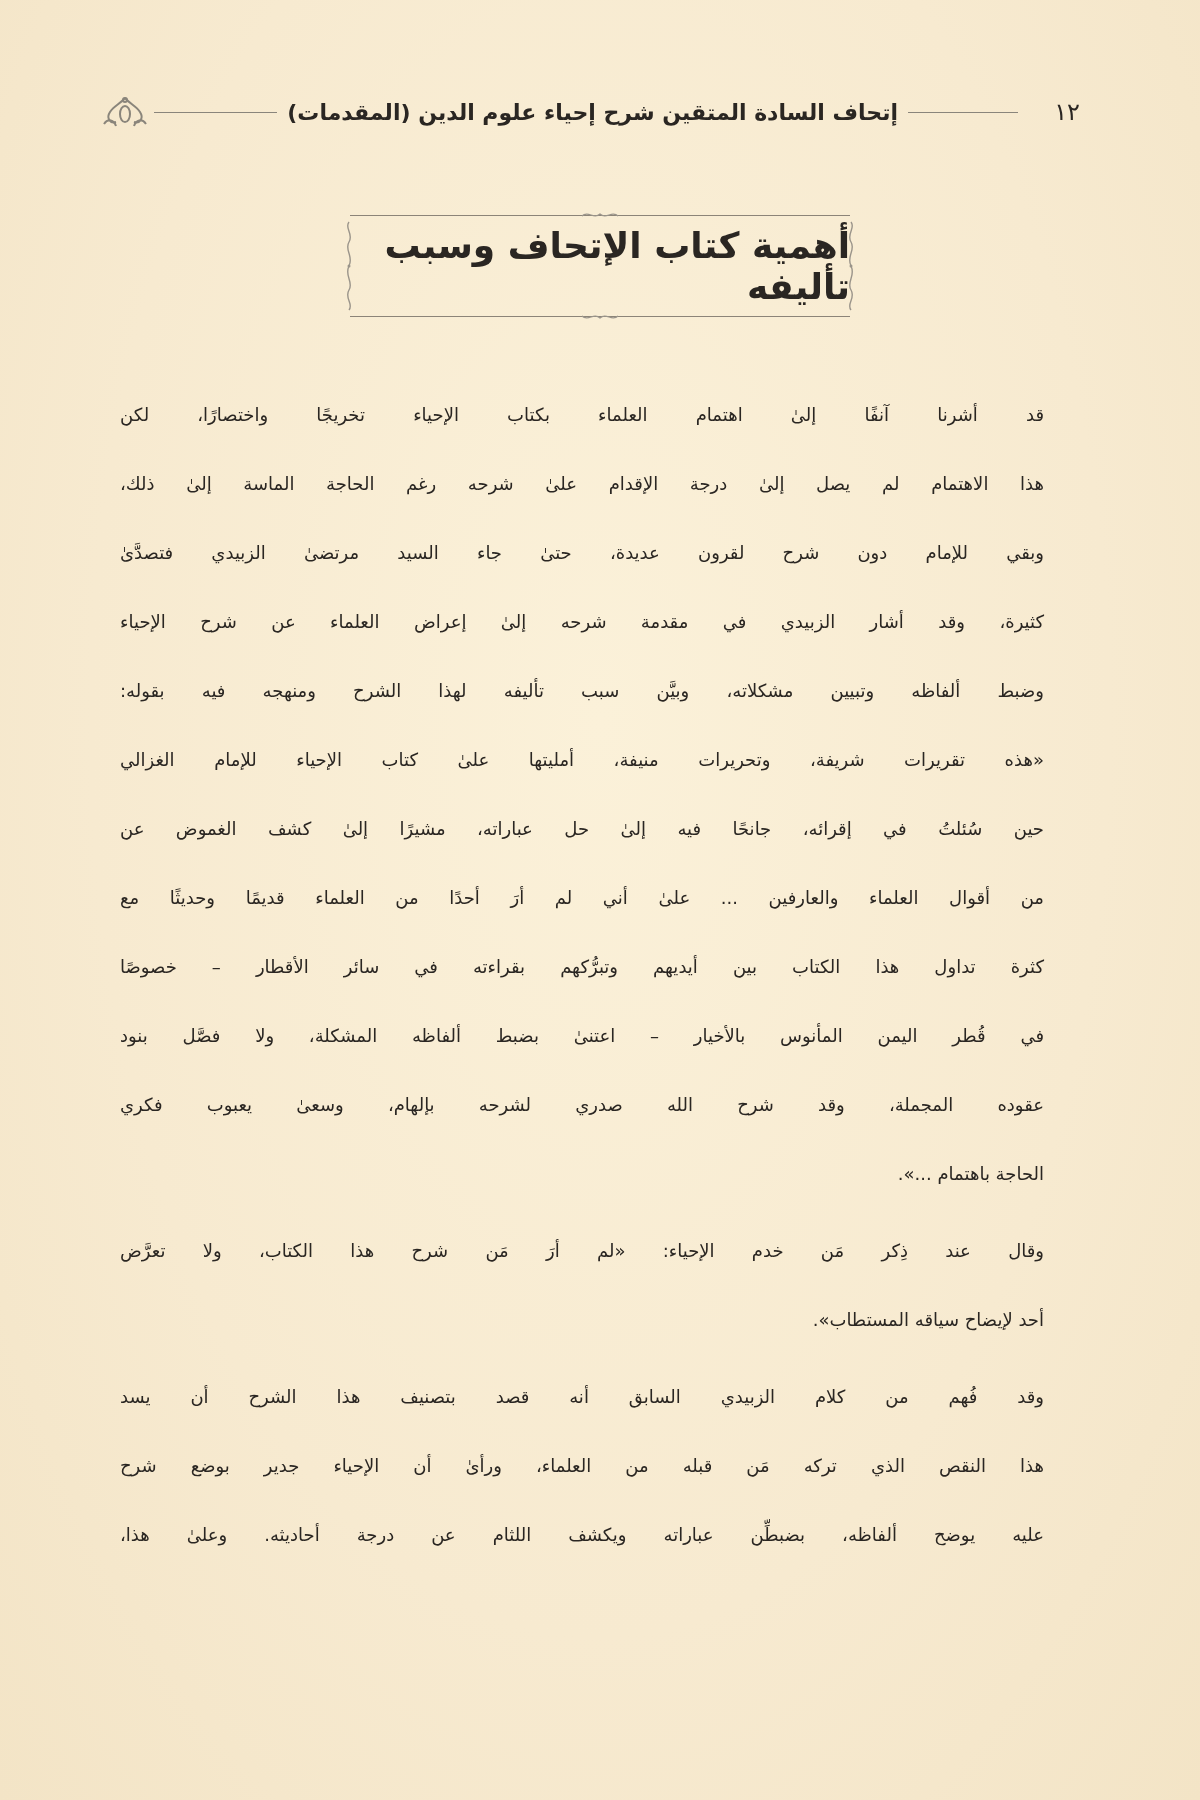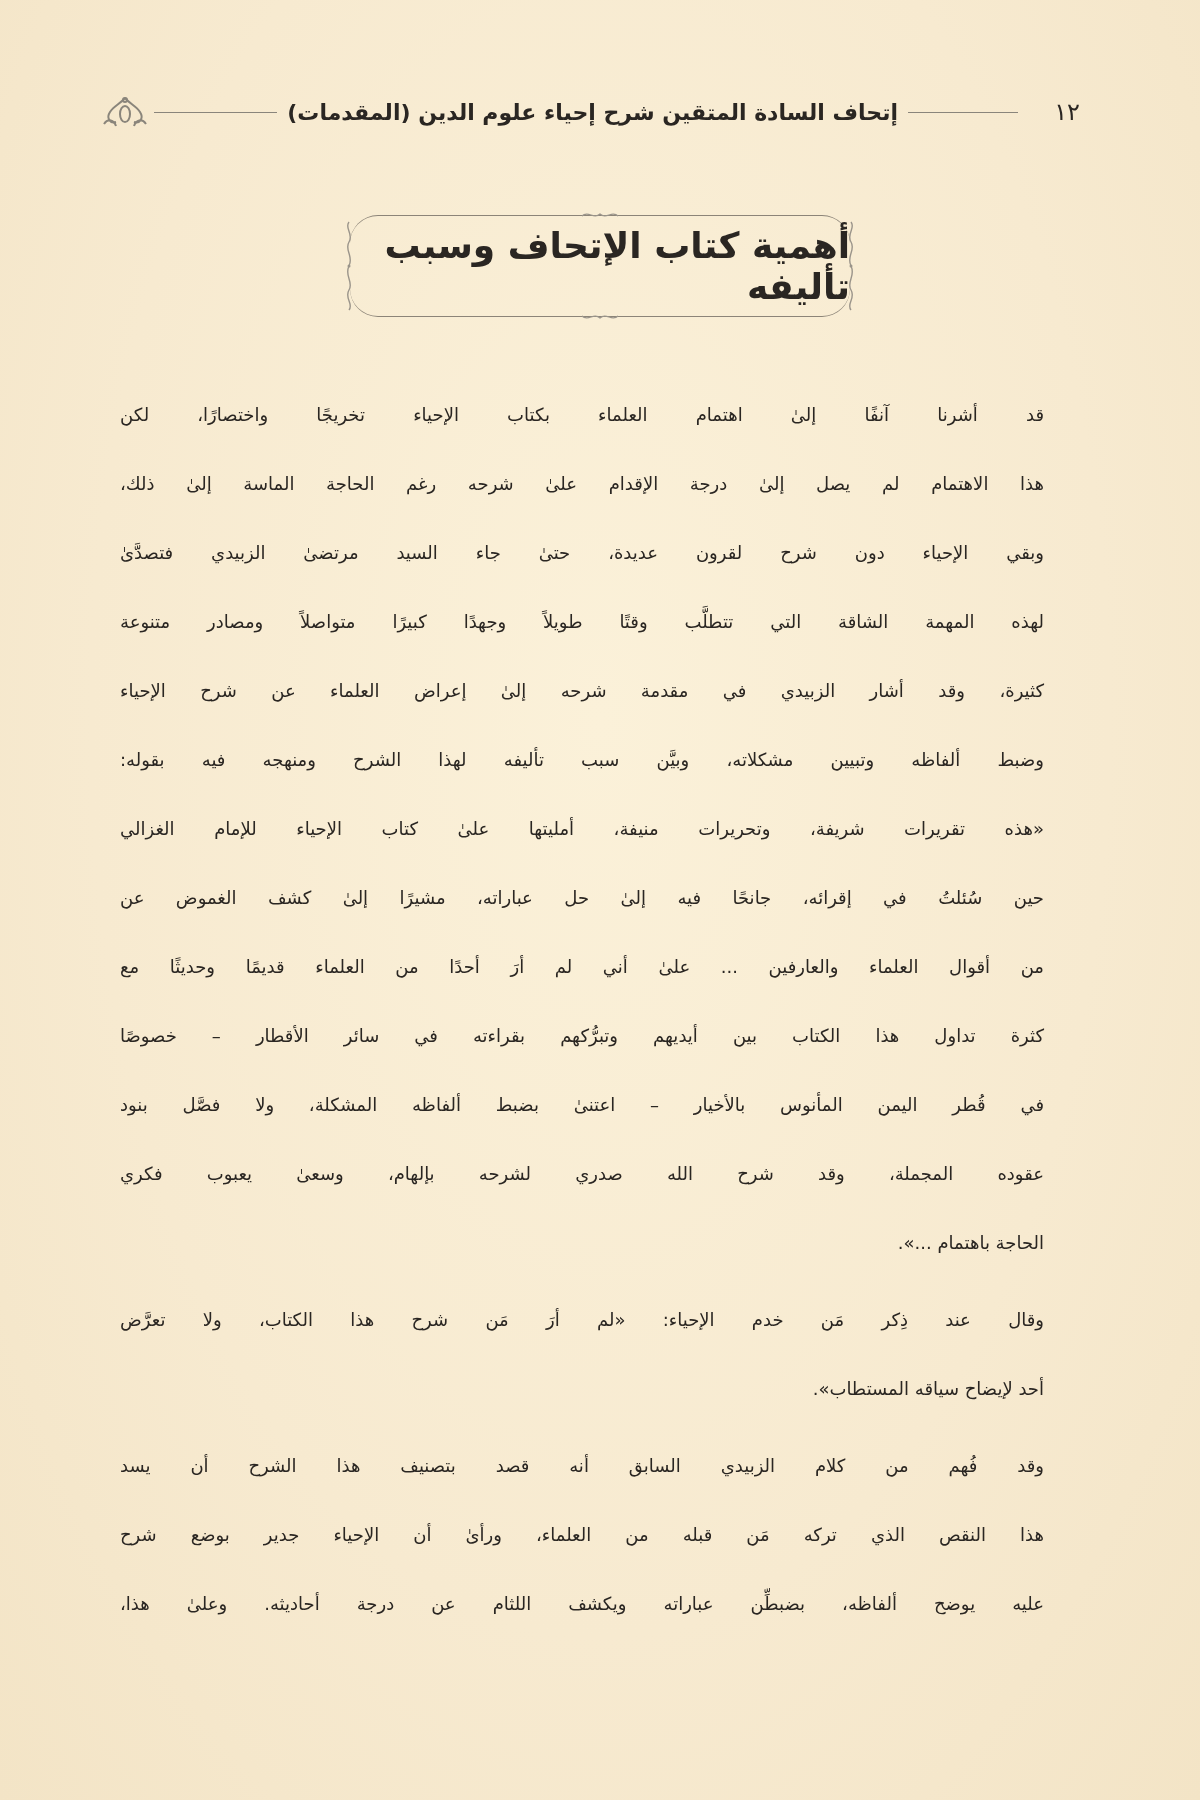--- a/index.html
+++ b/index.html
@@ -30,21 +30,21 @@
     .rule.left { flex: 1; margin: 0 10px 0 4px; }
     .header-title {
       font-size: 22px; font-weight: bold; white-space: nowrap; direction: rtl;
       font-family: "DejaVu Sans", sans-serif; color: #2a2622;
     }
     .ornament { width: 50px; height: 36px; }
     
     .title-box {
       position: absolute; left: 350px; top: 215px; width: 500px; height: 100px;
       border-top: 1px solid #8c8478; border-bottom: 1px solid #8c8478;
-      display: flex; align-items: center; justify-content: center; border-radius: 28px;
+      display: flex; align-items: center; justify-content: center;
     }
     .title-box .side {
       position: absolute; top: 0; bottom: 0; width: 14px;
     }
     .title-box .side.l { left: -8px; }
     .title-box .side.r { right: -8px; }
     .title-box .top-orn, .title-box .bot-orn {
       position: absolute; left: 50%; transform: translateX(-50%);
       width: 40px; height: 10px;
     }
@@ -103,22 +103,21 @@
     <svg class="bot-orn" viewBox="0 0 40 10">
       <path d="M2 4 C8 10, 14 0, 20 6 C26 0, 32 10, 38 4" fill="none" stroke="#9a948a" stroke-width="1.2"></path>
     </svg>
     <span class="section-title">أهمية كتاب الإتحاف وسبب تأليفه</span>
   </div>
 
   <div class="body-text">
     <p class="para">
       <span class="line">قد أشرنا آنفًا إلىٰ اهتمام العلماء بكتاب الإحياء تخريجًا واختصارًا، لكن</span>
       <span class="line">هذا الاهتمام لم يصل إلىٰ درجة الإقدام علىٰ شرحه رغم الحاجة الماسة إلىٰ ذلك،</span>
-      <span class="line">وبقي الإحياء دون شرح لقرون عديدة، حتىٰ جاء السيد مرتضىٰ الزبيدي فتصدَّىٰ</span>
-      <span class="line">لهذه المهمة الشاقة التي تتطلَّب وقتًا طويلاً وجهدًا كبيرًا متواصلاً ومصادر متنوعة</span>
+      <span class="line">وبقي للإمام دون شرح لقرون عديدة، حتىٰ جاء السيد مرتضىٰ الزبيدي فتصدَّىٰ</span>
       <span class="line">كثيرة، وقد أشار الزبيدي في مقدمة شرحه إلىٰ إعراض العلماء عن شرح الإحياء</span>
       <span class="line">وضبط ألفاظه وتبيين مشكلاته، وبيَّن سبب تأليفه لهذا الشرح ومنهجه فيه بقوله:</span>
       <span class="line">«هذه تقريرات شريفة، وتحريرات منيفة، أمليتها علىٰ كتاب الإحياء للإمام الغزالي</span>
       <span class="line">حين سُئلتُ في إقرائه، جانحًا فيه إلىٰ حل عباراته، مشيرًا إلىٰ كشف الغموض عن</span>
       <span class="line">من أقوال العلماء والعارفين ... علىٰ أني لم أرَ أحدًا من العلماء قديمًا وحديثًا مع</span>
       <span class="line">كثرة تداول هذا الكتاب بين أيديهم وتبرُّكهم بقراءته في سائر الأقطار – خصوصًا</span>
       <span class="line">في قُطر اليمن المأنوس بالأخيار – اعتنىٰ بضبط ألفاظه المشكلة، ولا فصَّل بنود</span>
       <span class="line">عقوده المجملة، وقد شرح الله صدري لشرحه بإلهام، وسعىٰ يعبوب فكري</span>
       <span class="line last">الحاجة باهتمام ...».</span>
     </p>

